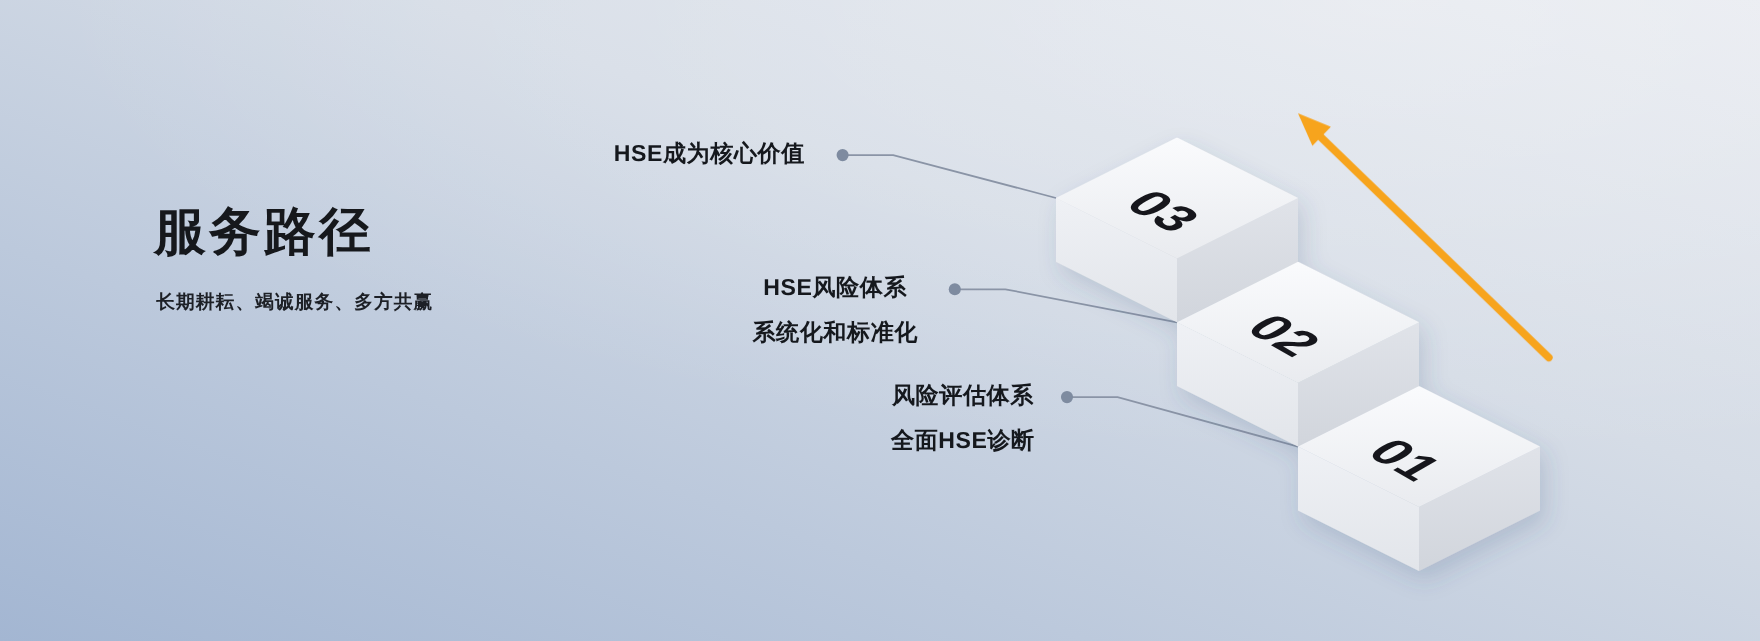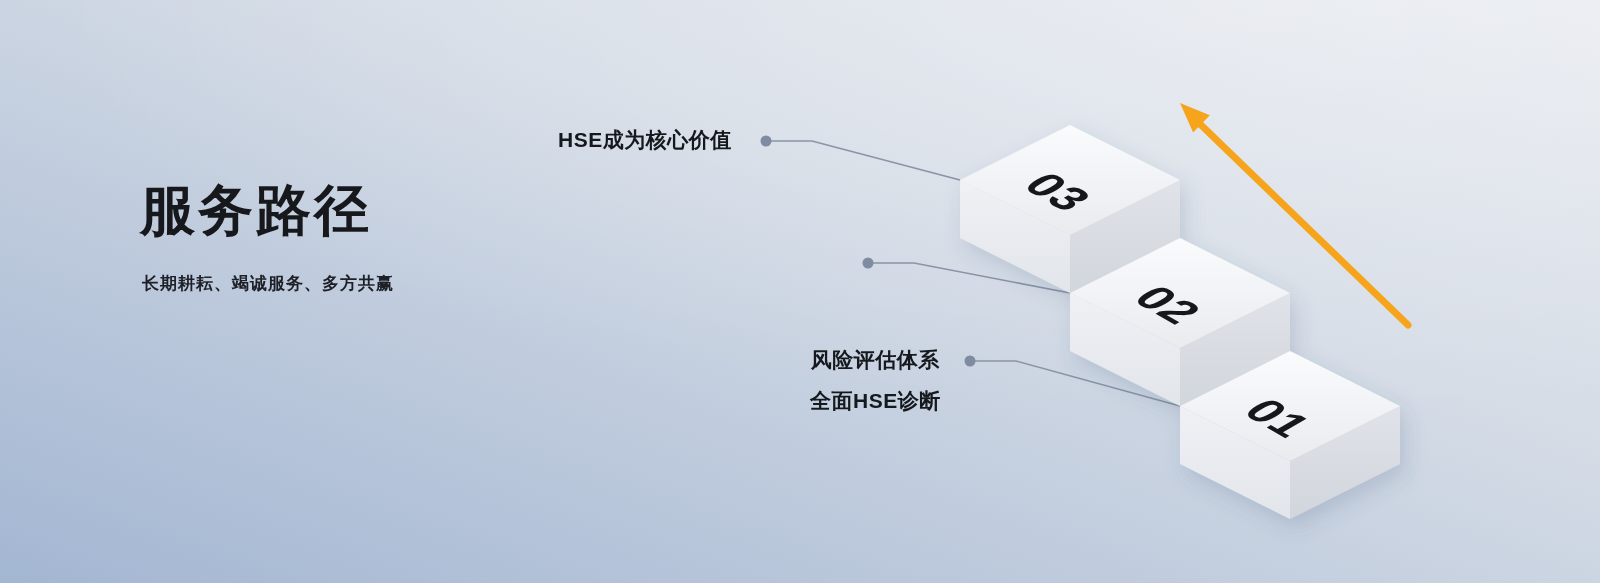--- a/index.html
+++ b/index.html
@@ -16,26 +16,25 @@
       radial-gradient(130% 120% at 80% 0%, rgba(255,255,255,0.30), rgba(255,255,255,0) 60%),
       linear-gradient(200deg, #e6e9ef 0%, #d5dce6 38%, #a3b6d2 100%);
   }
   .title-block {
     position: absolute;
     left: 140px;
     top: 183px;
   }
   .title-block h1 {
     margin: 0;
-    font-size: 55px;
+    font-size: 47px;
     font-weight: 700;
     color: #16181c;
     letter-spacing: 3px;
     line-height: 1.15;
-    font-family: Liberation Mono, monospace;
   }
   .title-block p {
     margin: 26px 0 0 2px;
     font-size: 17px;
     font-weight: 700;
     color: #1d2026;
     letter-spacing: 1px;
   }
   .step-label {
     position: absolute;
@@ -75,20 +74,24 @@
 
   <div class="title-block">
     <h1>服务路径</h1>
     <p>长期耕耘、竭诚服务、多方共赢</p>
   </div>
 
   <div class="step-label" style="left:558px; top:119px;">
     <div>HSE成为核心价值</div>
   </div>
 
+  <div class="step-label" style="left:684px; top:241px;">
+    <div>HSE风险体系</div>
+    <div>系统化和标准化</div>
+  </div>
 
   <div class="step-label" style="left:810px; top:339px;">
     <div>风险评估体系</div>
     <div>全面HSE诊断</div>
   </div>
 
   <svg class="diagram-svg" width="1600" height="583" viewBox="0 0 1600 583">
     <defs>
       <linearGradient id="topFace" x1="0" y1="0" x2="0" y2="1">
         <stop offset="0" stop-color="#fafbfd"></stop>

